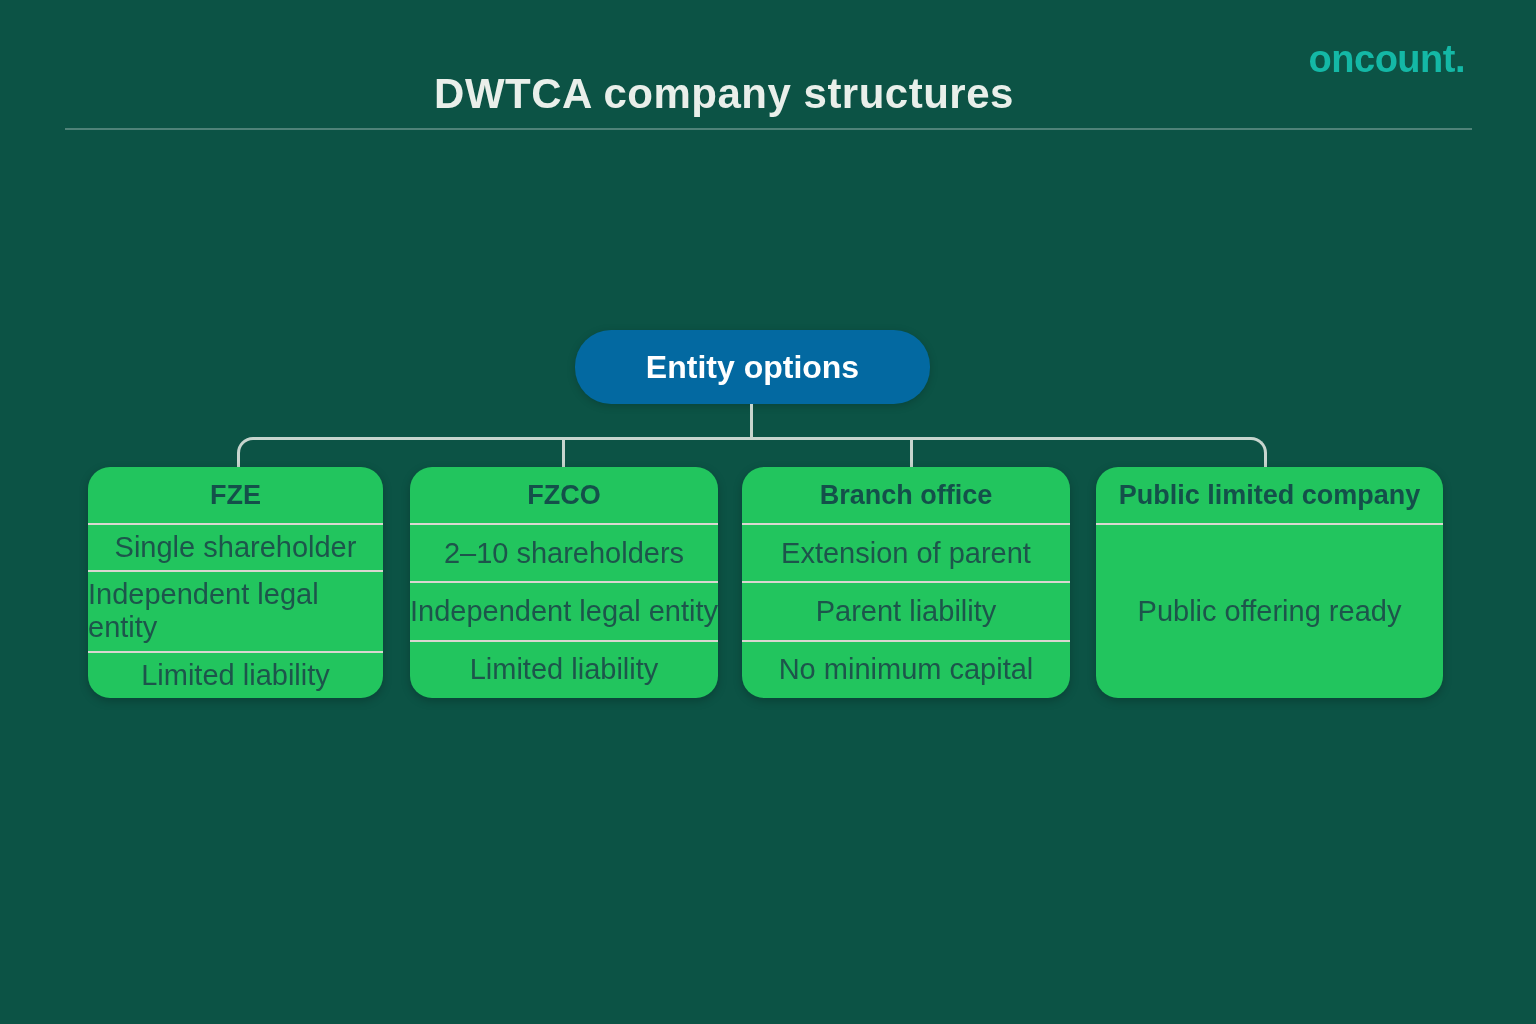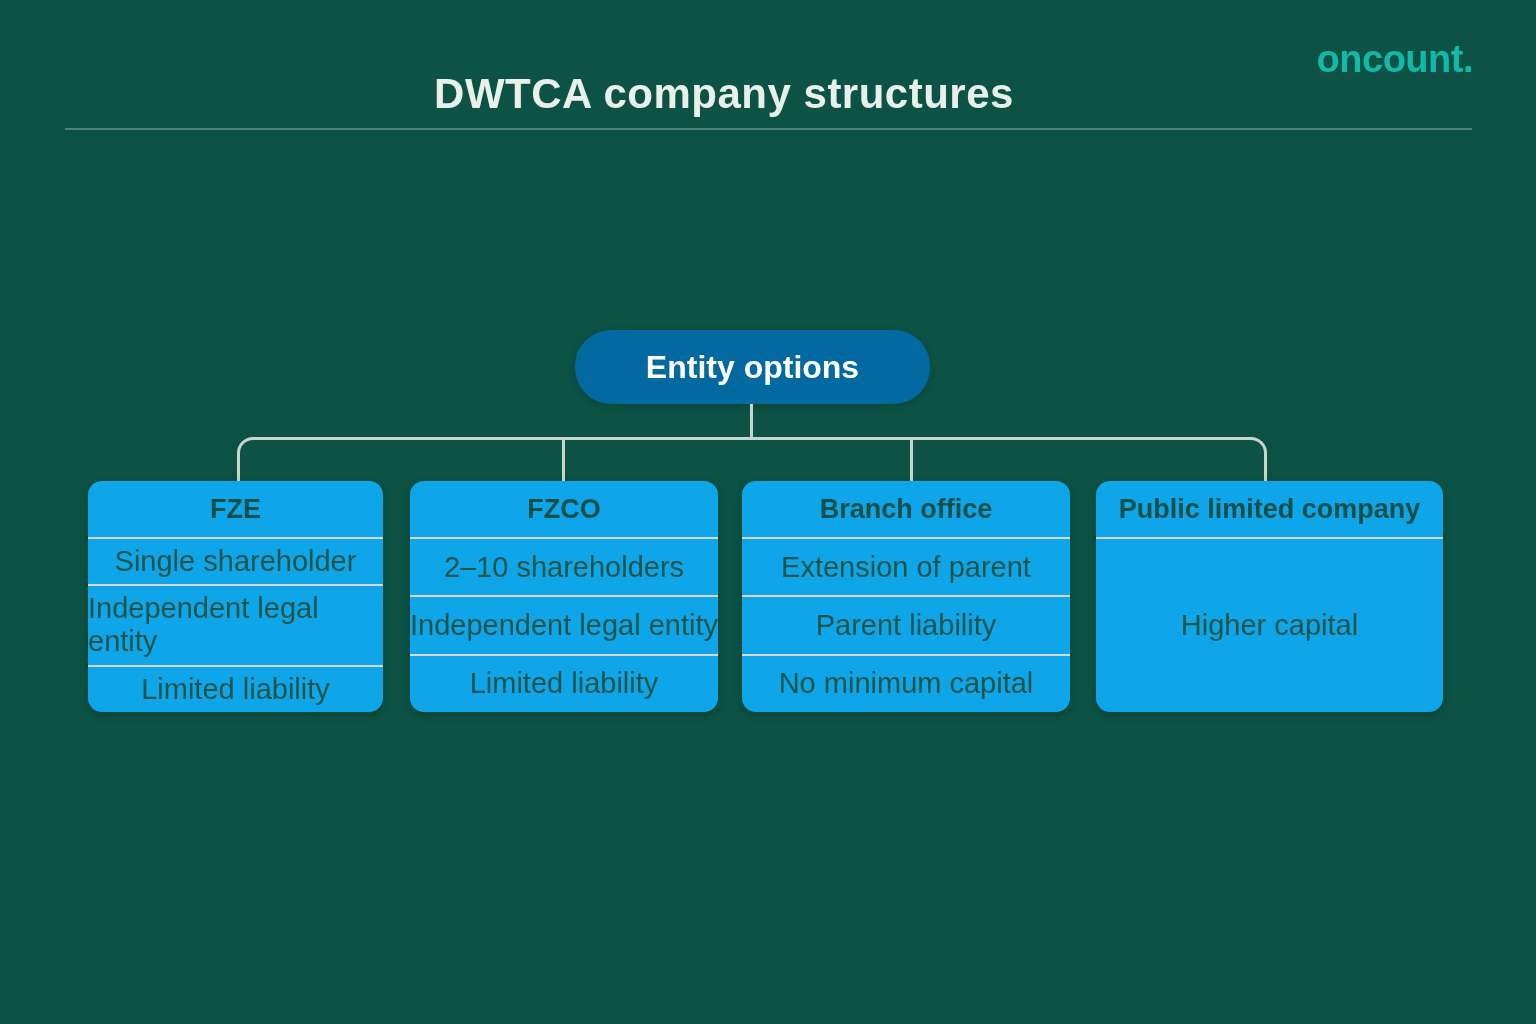--- a/index.html
+++ b/index.html
@@ -7,21 +7,20 @@
     padding: 0;
     background: #0c5345;
   }
   .stage {
     position: relative;
     width: 1516px;
     height: 1024px;
     background: #0c5345;
     font-family: "Liberation Sans", "DejaVu Sans", sans-serif;
     overflow: hidden;
-    padding-left: 8px;
   }
 
   
   .page-title {
     position: absolute;
     top: 70px;
     left: 0;
     width: 1448px;
     text-align: center;
     color: #e9efea;
@@ -94,24 +93,24 @@
     width: 3px;
     height: 42px;
     background: #c7d5ce;
   }
   .conn-drop.d2 { left: 562px; }
   .conn-drop.d3 { left: 910px; }
 
   
   .entity-card {
     position: absolute;
-    top: 481px;
+    top: 467px;
     height: 231px;
-    background: #0ea5e9;
-    border-radius: 14px;
+    background: #22c55e;
+    border-radius: 22px;
     box-shadow: 0 3px 10px rgba(0,0,0,0.22);
     display: flex;
     flex-direction: column;
     box-sizing: border-box;
     overflow: hidden;
   }
   .entity-card.c1 { left: 88px;   width: 295px; }
   .entity-card.c2 { left: 410px;  width: 308px; }
   .entity-card.c3 { left: 742px;  width: 328px; }
   .entity-card.c4 { left: 1096px; width: 347px; justify-content: center; }
@@ -170,16 +169,16 @@
 
   <div class="entity-card c3">
     <div class="card-title">Branch office</div>
     <div class="feature-row">Extension of parent</div>
     <div class="feature-row">Parent liability</div>
     <div class="feature-row">No minimum capital</div>
   </div>
 
   <div class="entity-card c4">
     <div class="card-title">Public limited company</div>
-    <div class="feature-row">Higher capital</div>
+    <div class="feature-row">Public offering ready</div>
   </div>
 
 </div>
 
 </body></html>

